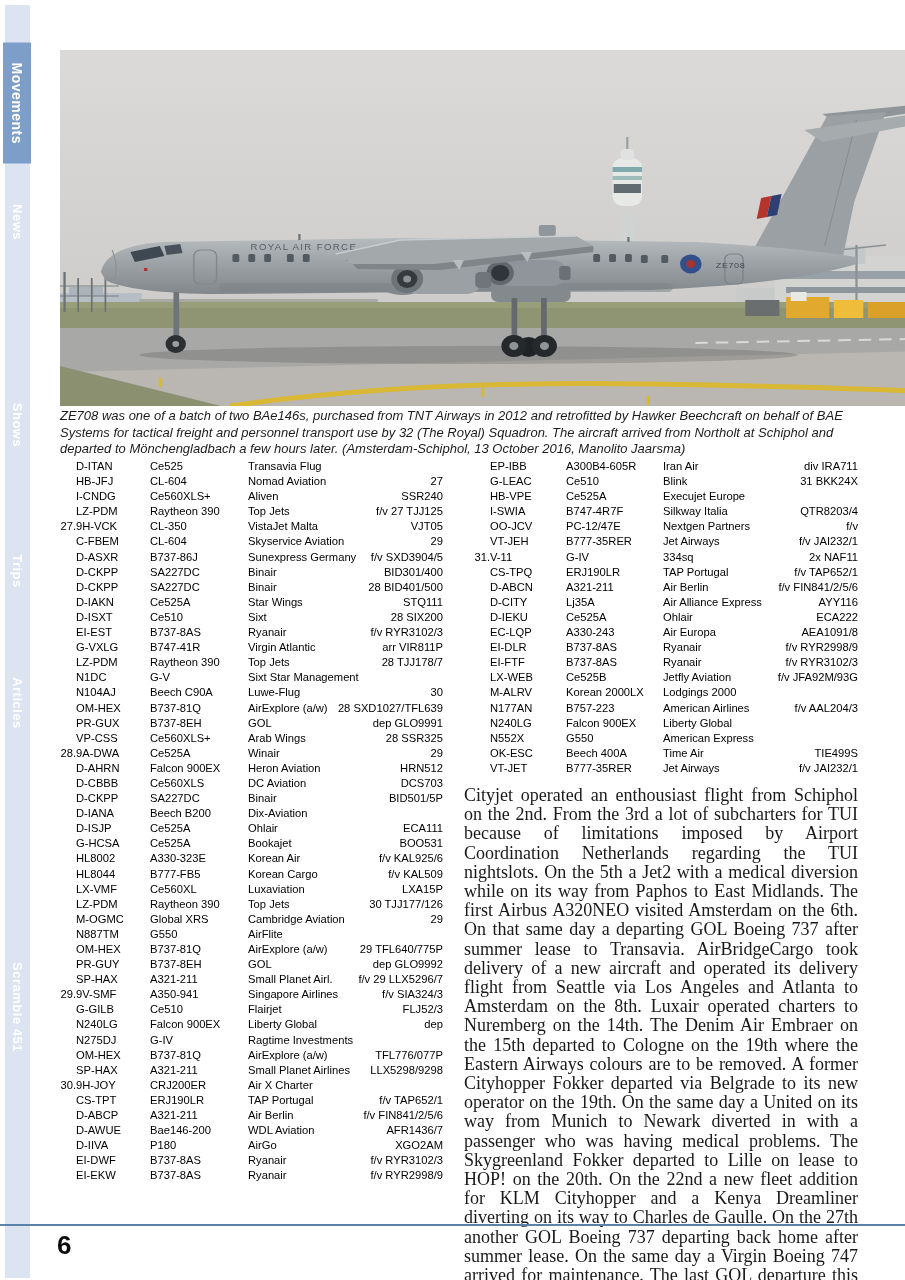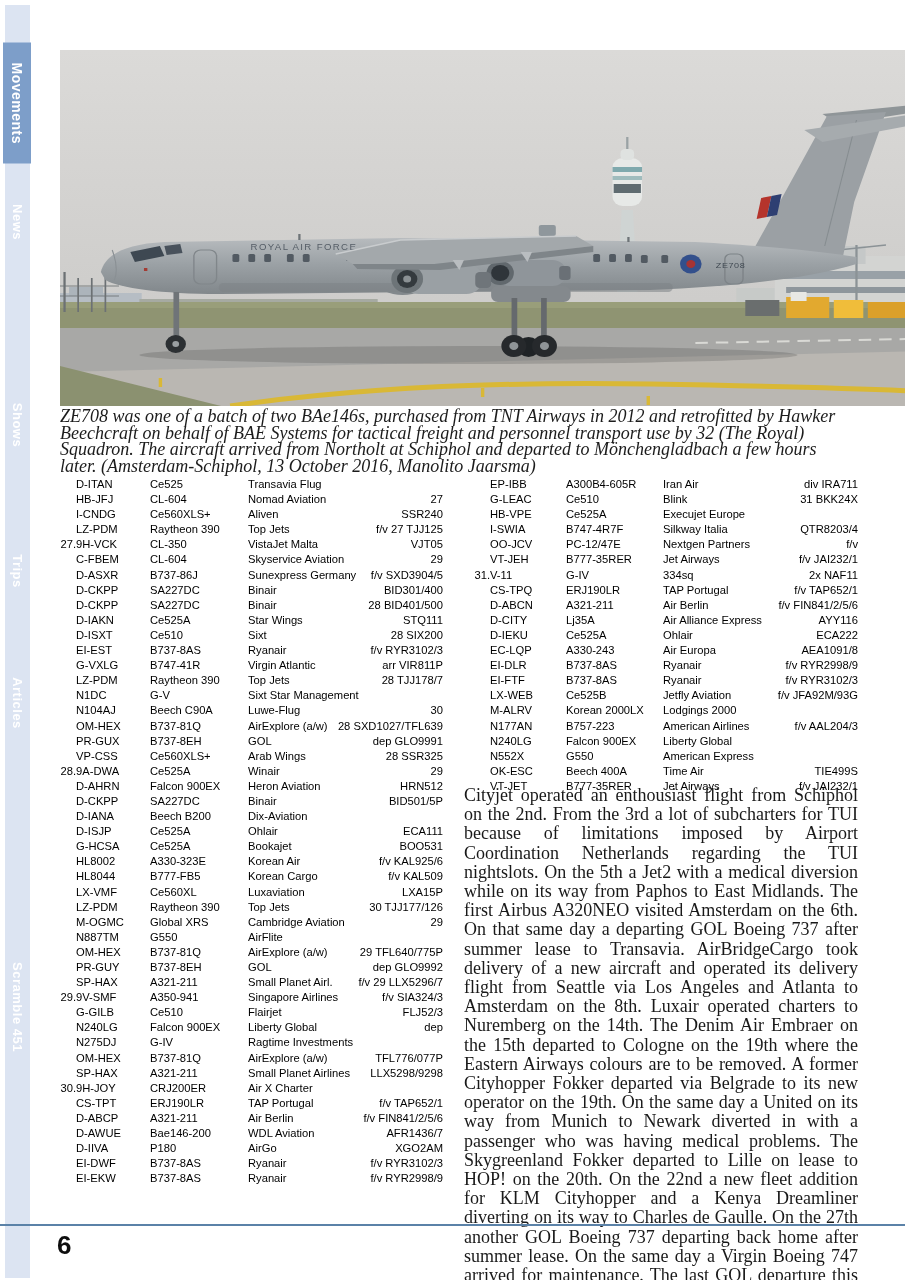--- a/index.html
+++ b/index.html
@@ -16,25 +16,25 @@
     color:#ffffff;font-weight:bold;font-size:13px;letter-spacing:.5px;
     white-space:nowrap;
   }
   .sb-tab.active{background:#7d9ec9;height:121px;font-size:14px;}
   
   .photo{position:absolute;left:60px;top:50px;width:902px;height:356px;overflow:hidden;}
   .photo svg{display:block;width:100%;height:100%;}
   
   .caption{
     position:absolute;left:60px;top:408px;width:797px;
-    font-family:Liberation Serif, serif;font-style:italic;
-    font-size:18px;line-height:16.5px;color:#1c1c1c;
+    font-family:Liberation Sans, sans-serif;font-style:italic;
+    font-size:13px;line-height:16.5px;color:#1c1c1c;
   }
   
-  .mtable{position:absolute;top:459px;font-size:11.2px;line-height:15.1px;color:#000;margin-top:18px;}
+  .mtable{position:absolute;top:459px;font-size:11.2px;line-height:15.1px;color:#000;}
   .mtable.left{left:60px;width:383px;}
   .mtable.right{left:464px;width:394px;}
   .mrow{display:grid;white-space:nowrap;}
   .mtable.left  .mrow{grid-template-columns:16px 74px 98px 1fr auto;}
   .mtable.right .mrow{grid-template-columns:26px 76px 97px 1fr auto;}
   .c-day{text-align:right;}
   .c-rem{text-align:right;}
   .c-op{overflow:hidden;}
   
   .article{
@@ -364,20 +364,27 @@
     </div>
     <div class="mrow">
       <span class="c-day"></span>
       <span class="c-reg">D-AHRN</span>
       <span class="c-type">Falcon 900EX</span>
       <span class="c-op">Heron Aviation</span>
       <span class="c-rem">HRN512</span>
     </div>
     <div class="mrow">
       <span class="c-day"></span>
+      <span class="c-reg">D-CBBB</span>
+      <span class="c-type">Ce560XLS</span>
+      <span class="c-op">DC Aviation</span>
+      <span class="c-rem">DCS703</span>
+    </div>
+    <div class="mrow">
+      <span class="c-day"></span>
       <span class="c-reg">D-CKPP</span>
       <span class="c-type">SA227DC</span>
       <span class="c-op">Binair</span>
       <span class="c-rem">BID501/5P</span>
     </div>
     <div class="mrow">
       <span class="c-day"></span>
       <span class="c-reg">D-IANA</span>
       <span class="c-type">Beech B200</span>
       <span class="c-op">Dix-Aviation</span>

